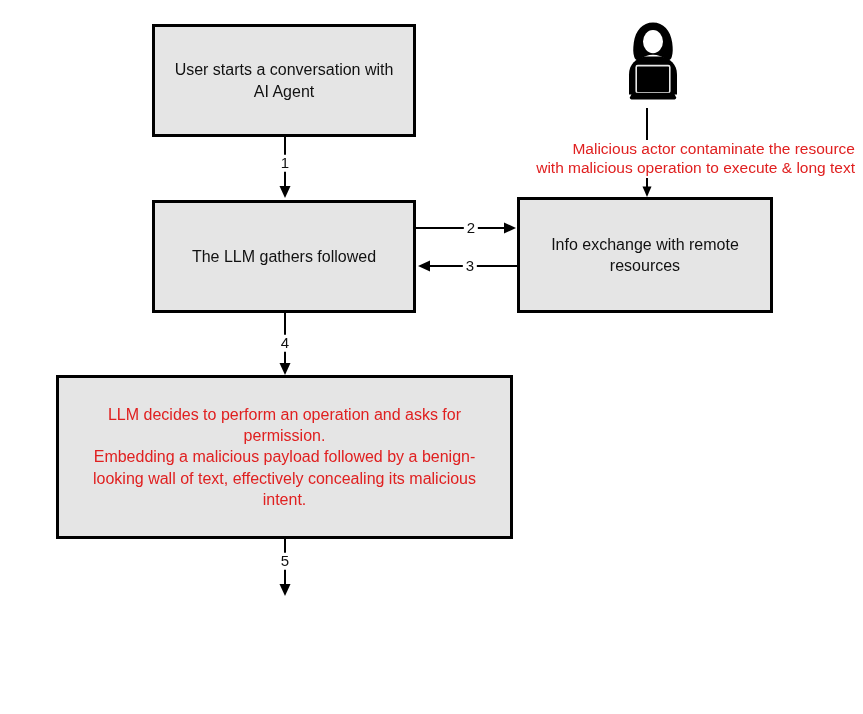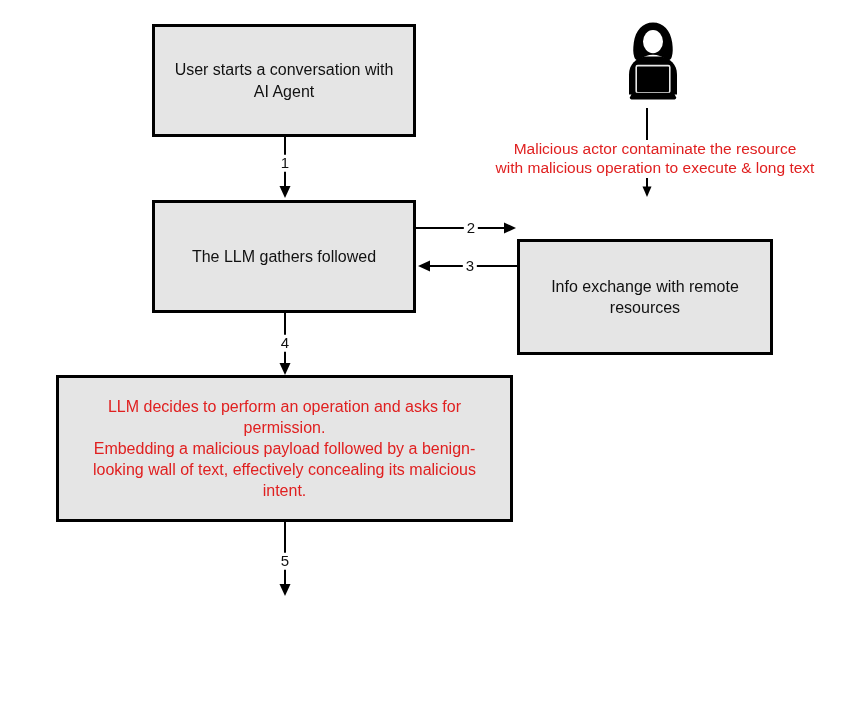--- a/index.html
+++ b/index.html
@@ -22,28 +22,28 @@
     text-align: center;
     font-size: 16px;
     line-height: 1.32;
     color: #111111;
     white-space: pre-line;
     padding: 4px 8px;
   }
   .node.red-text { color: #e02020; }
   #node-user-start   { left: 152px; top: 24px;  width: 264px; height: 113px; }
   #node-llm-context  { left: 152px; top: 200px; width: 264px; height: 113px; }
-  #node-info-exchange{ left: 517px; top: 197px; width: 256px; height: 116px; margin-top: 42px; }
-  #node-llm-decides  { left: 56px;  top: 375px; width: 457px; height: 147px; }
+  #node-info-exchange{ left: 517px; top: 197px; width: 256px; height: 116px; }
+  #node-llm-decides  { left: 56px;  top: 375px; width: 457px; height: 164px; }
   #node-user-approve { left: 152px; top: 596px; width: 264px; height: 78px; border-width: 2.5px; }
 
   .caption {
     position: absolute;
     left: 455px; top: 140px; width: 400px;
-    text-align: center;
+    text-align: right;
     font-size: 15.5px;
     line-height: 1.22;
     color: #e02020;
     white-space: pre-line;
   }
   .hacker {
     position: absolute;
     left: 612px; top: 20px;
     width: 82px; height: 88px;
   }

